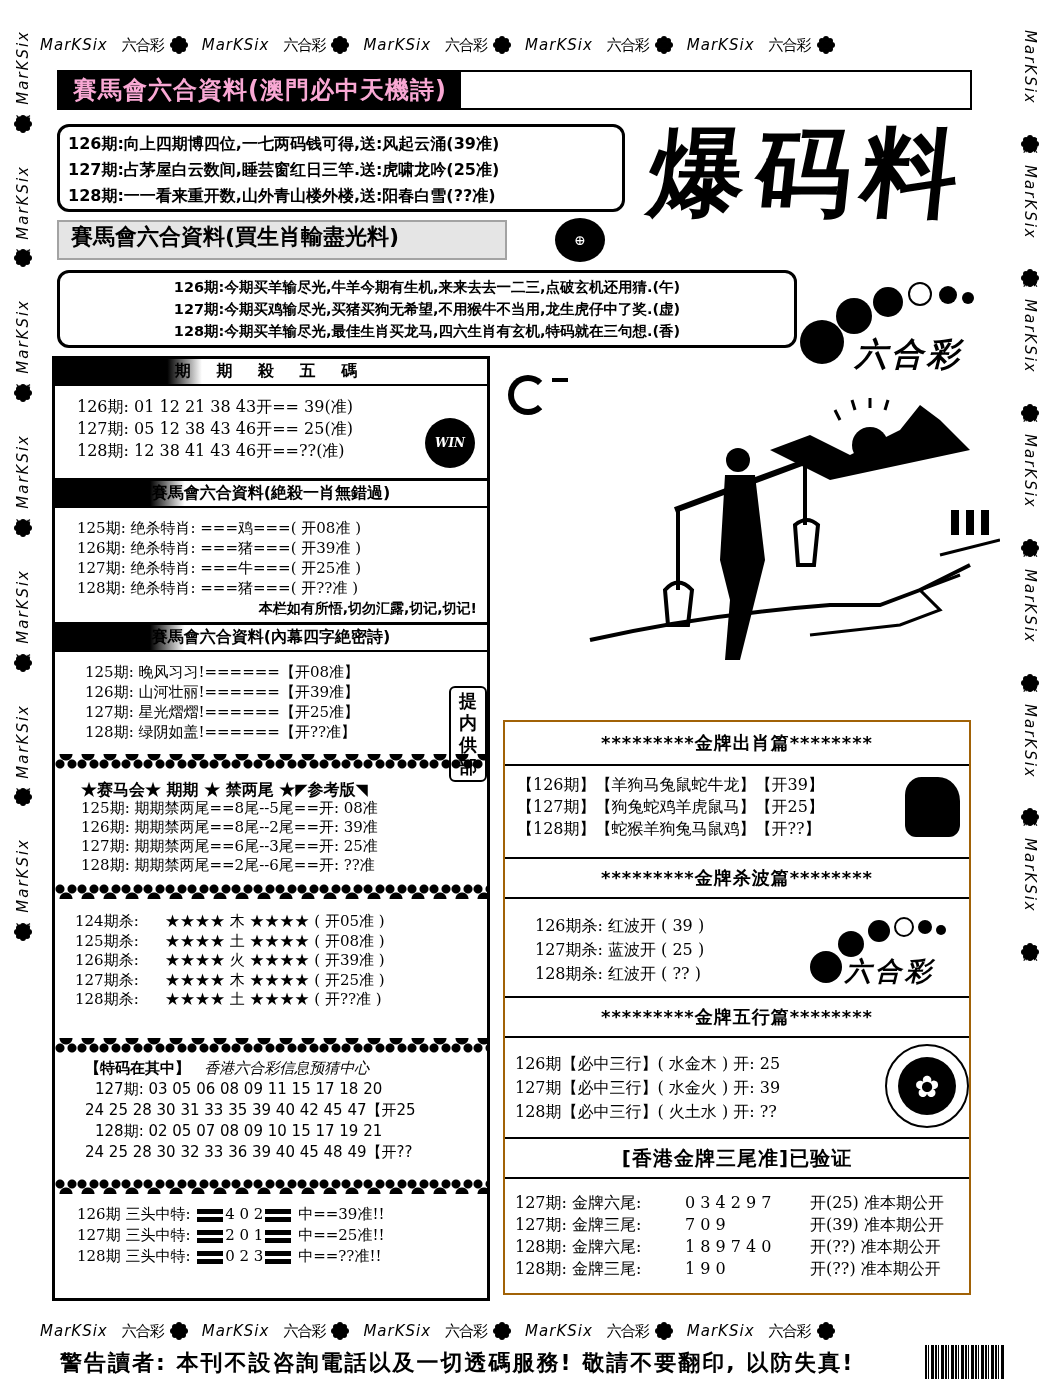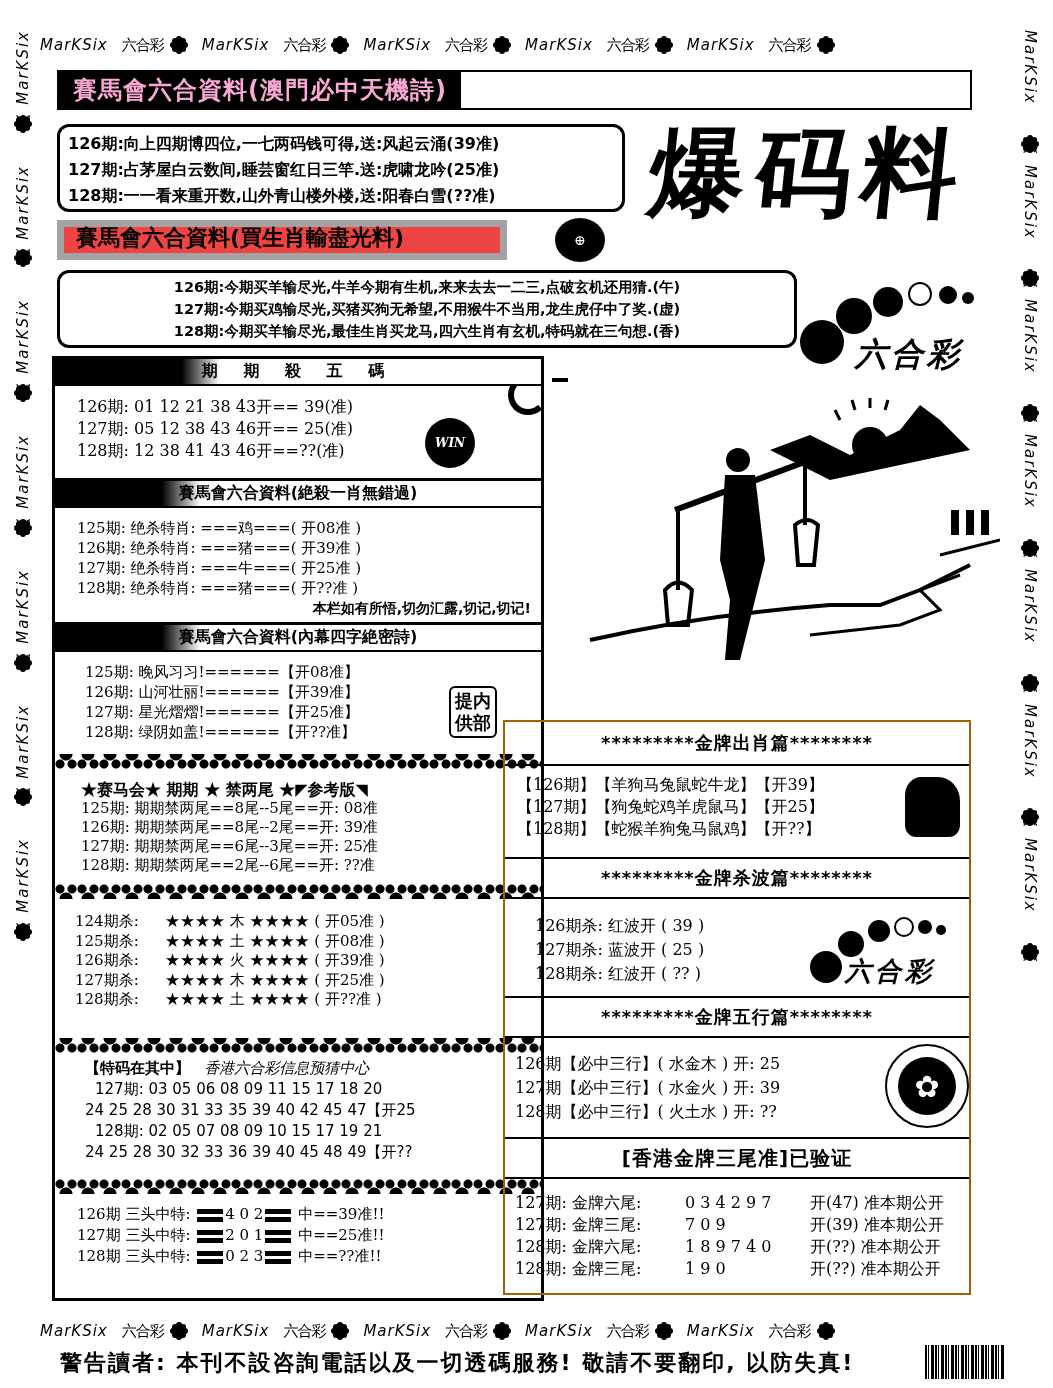--- a/index.html
+++ b/index.html
@@ -17,30 +17,30 @@
   .strip-v .lhc { writing-mode: vertical-rl; margin: 10px 0; }
   .strip-v.left .mk, .strip-v.left .lhc { transform: rotate(180deg); }
 
   .title-bar { position: absolute; left: 57px; top: 70px; width: 915px; height: 40px; border: 2px solid #000; display: flex; align-items: center; justify-content: space-between; }
   .title-bar .black { background: #000; color: #f9a8d4; height: 100%; padding: 0 14px; display: flex; align-items: center; font-family: "DejaVu Sans", sans-serif; font-weight: bold; font-size: 24px; letter-spacing: 1px; }
   .title-bar .right { font-size: 24px; font-weight: bold; padding-right: 14px; letter-spacing: 1px; }
 
   .rounded-box { position: absolute; border: 3px solid #000; border-radius: 12px; padding: 4px 8px; font-family: "DejaVu Sans", sans-serif; font-weight: bold; }
   .rounded-box .line { white-space: nowrap; }
 
-  .section-banner { position: absolute; border: 7px solid #a3a3a3; background: #ef4444; display: flex; align-items: flex-end; font-family: "DejaVu Sans", sans-serif; font-weight: bold; }
+  .section-banner { position: absolute; border: 2px solid #a3a3a3; background: #e5e5e5; display: flex; align-items: flex-start; font-family: "DejaVu Sans", sans-serif; font-weight: bold; }
 
   .big-title { position: absolute; left: 650px; top: 125px; font-family: "DejaVu Serif", serif; font-weight: bold; font-size: 96px; letter-spacing: 10px; line-height: 1; transform: skewX(-6deg); }
 
   .dots { position: absolute; }
   .dot { position: absolute; border-radius: 50%; background: #000; }
   .dot.hollow { background: #fff; border: 2px solid #000; }
   .lhc-logo-text { position: absolute; font-family: "DejaVu Serif", serif; font-weight: bold; font-style: italic; font-size: 32px; letter-spacing: 4px; }
 
-  .left-col { position: absolute; left: 52px; top: 356px; width: 492px; height: 945px; border: 3px solid #000; border-top: none; }
+  .left-col { position: absolute; left: 52px; top: 356px; width: 438px; height: 945px; border: 3px solid #000; border-top: none; }
   .lc-header { position: absolute; left: 0; right: 0; height: 30px; border-top: 3px solid #000; border-bottom: 2px solid #000; display: flex; align-items: center; justify-content: center; font-family: "DejaVu Sans", sans-serif; font-weight: bold; font-size: 16px; }
   .lc-header.half { background: linear-gradient(90deg, #000 0 26%, #fff 34% 100%); }
   .lc-rows { position: absolute; left: 22px; font-size: 16px; line-height: 22px; }
   .lc-rows .r { white-space: nowrap; }
   .ornament { position: absolute; left: 0; right: 0; height: 18px; background-repeat: repeat-x; background-size: 22px 18px; background-image: radial-gradient(circle at 11px 0px, #000 6px, transparent 7px), radial-gradient(circle at 5px 10px, #000 4px, transparent 5px), radial-gradient(circle at 17px 10px, #000 4px, transparent 5px); }
   .ornament.flip { transform: scaleY(-1); }
 
   .right-panel { position: absolute; left: 503px; top: 720px; width: 468px; height: 575px; border: 2px solid #a16207; }
   .rp-header { position: absolute; left: 0; right: 0; height: 42px; border-bottom: 2px solid #000; display: flex; align-items: center; justify-content: center; font-family: "DejaVu Sans", sans-serif; font-weight: bold; font-size: 18px; letter-spacing: 1px; }
   .rp-header.top { border-top: 2px solid #000; }
@@ -364,21 +364,21 @@
     <div class="r">128期【必中三行】( 火土水 ) 开: ??</div>
   </div>
   <div class="abs" style="left:380px; top:322px; width:84px; height:84px; border-radius:50%; border:2px solid #000; display:flex; align-items:center; justify-content:center;">
     <div style="width:58px; height:58px; border-radius:50%; background:#000; color:#fff; display:flex; align-items:center; justify-content:center; font-size:30px;">✿</div>
   </div>
 
   <div class="rp-header top" style="top:415px; font-size:20px;">
       <span>[香港金牌三尾准]已验证</span>
     </div>
   <div class="rp-rows" style="left:10px; top:470px; line-height:22px;">
-    <div class="r"><span style="display:inline-block;width:170px;">127期: 金牌六尾:</span><span style="display:inline-block;width:125px;">0 3 4 2 9 7</span><span>开(47) 准本期公开</span></div>
+    <div class="r"><span style="display:inline-block;width:170px;">127期: 金牌六尾:</span><span style="display:inline-block;width:125px;">0 3 4 2 9 7</span><span>开(25) 准本期公开</span></div>
     <div class="r"><span style="display:inline-block;width:170px;">127期: 金牌三尾:</span><span style="display:inline-block;width:125px;">7 0 9</span><span>开(39) 准本期公开</span></div>
     <div class="r"><span style="display:inline-block;width:170px;">128期: 金牌六尾:</span><span style="display:inline-block;width:125px;">1 8 9 7 4 0</span><span>开(??) 准本期公开</span></div>
     <div class="r"><span style="display:inline-block;width:170px;">128期: 金牌三尾:</span><span style="display:inline-block;width:125px;">1 9 0</span><span>开(??) 准本期公开</span></div>
   </div>
 </div>
 
 <div class="footer-warning">警告讀者: 本刊不設咨詢電話以及一切透碼服務! 敬請不要翻印, 以防失真!</div>
 <div class="barcode"></div>
 
 </body></html>

